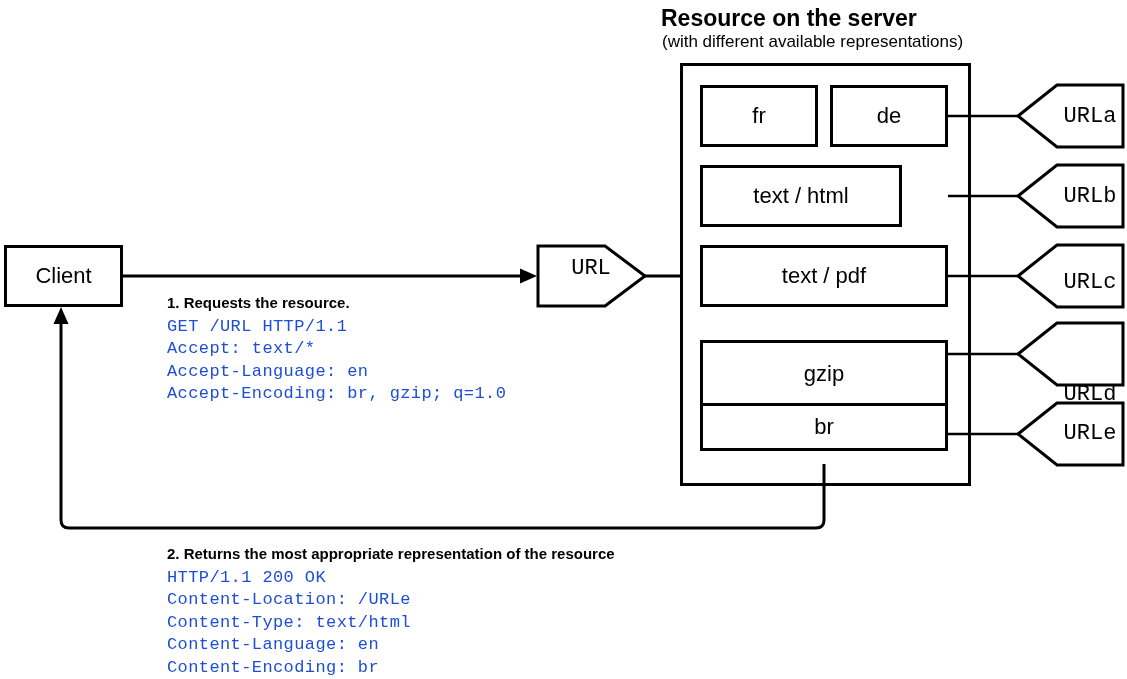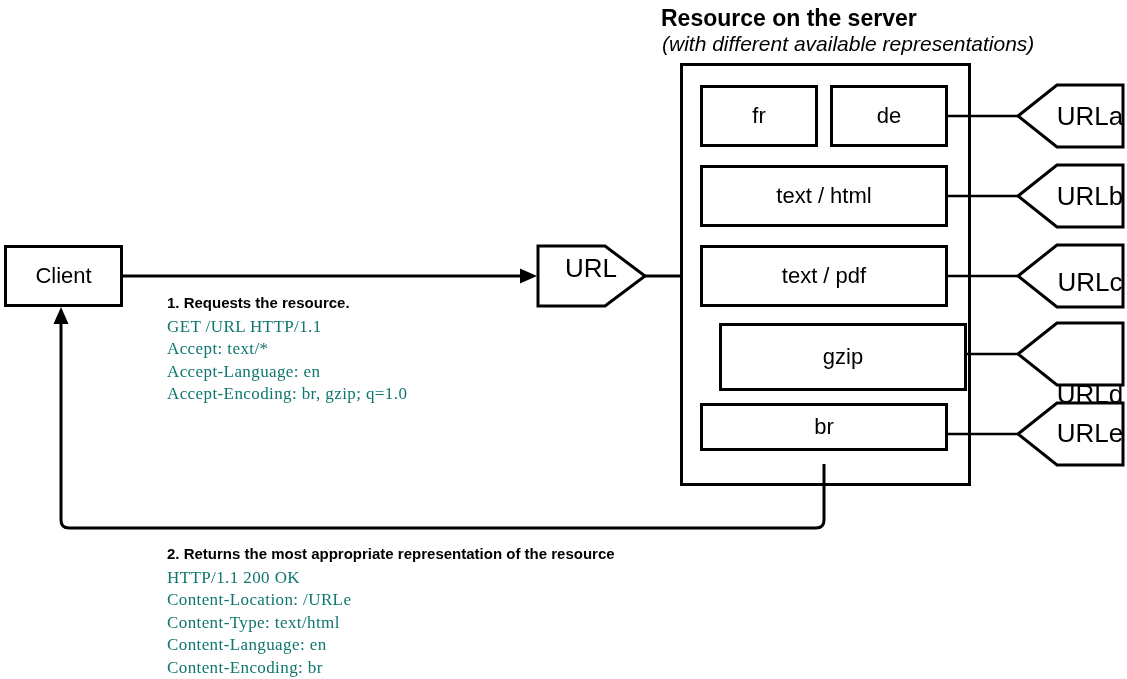--- a/index.html
+++ b/index.html
@@ -7,55 +7,55 @@
     position:relative; width:1127px; height:679px; background:#ffffff;
     font-family:"Liberation Sans","DejaVu Sans",sans-serif; color:#000;
     overflow:hidden;
   }
   .canvas svg.wires { position:absolute; left:0; top:0; z-index:1; }
   .abs { position:absolute; z-index:2; box-sizing:border-box; }
   .title {
     left:661px; top:5px; font-size:23px; font-weight:bold; white-space:nowrap;
   }
   .subtitle {
-    left:662px; top:32px; font-size:21px; font-style:italic; white-space:nowrap;
+    left:662px; top:32px; font-size:17px; white-space:nowrap;
   }
   .node {
     border:3px solid #000; background:#fff; display:flex;
     align-items:center; justify-content:center; font-size:22px;
   }
   .server-frame {
     left:680px; top:63px; width:291px; height:423px;
     border:3px solid #000; background:transparent;
   }
   .client-box { left:4px; top:245px; width:119px; height:62px; }
   .rep { font-size:22px; }
   .rep-fr   { left:700px; top:85px;  width:118px; height:62px; }
   .rep-de   { left:830px; top:85px;  width:118px; height:62px; }
-  .rep-html { left:700px; top:165px; width:248px; height:62px; }
+  .rep-html { left:700px; top:165px; width:202px; height:62px; }
   .rep-pdf  { left:700px; top:245px; width:248px; height:62px; }
-  .rep-gzip { left:700px; top:323px; width:248px; height:68px;margin-left:19px; }
+  .rep-gzip { left:700px; top:340px; width:248px; height:68px; }
   .rep-br   { left:700px; top:403px; width:248px; height:48px; }
   .shape-label {
     display:flex; align-items:center; justify-content:center;
-    font-size:26px; background:transparent; z-index:3;
+    font-size:22px; background:transparent; z-index:3;font-family:Liberation Mono, monospace;
   }
   .url-label { left:545px; top:246px; width:92px; height:44px; }
   .tag-label { left:1057px; width:66px; height:62px; }
   .tag-a { top:85px; }
   .tag-b { top:165px; }
   .tag-c { top:251px; }
   .tag-d { top:323px;margin-top:40px; }
   .tag-e { top:402px; }
   .textblock { z-index:2; }
   .tb-heading { font-size:15px; font-weight:bold; margin:0 0 5px 0; white-space:nowrap; }
   .code-line {
-    font-family:Liberation Serif, serif;
+    font-family:Liberation Mono, monospace;
     font-size:17px; line-height:22.4px; letter-spacing:0.4px;
-    color:#0f766e; white-space:pre;
+    color:#1d4ed8; white-space:pre;
   }
   .request-block  { left:167px; top:294px; }
   .response-block { left:167px; top:545px; }
 </style>
 </head>
 <body>
 
 <div class="canvas">
 
   <svg class="wires" width="1127" height="679" viewBox="0 0 1127 679">

